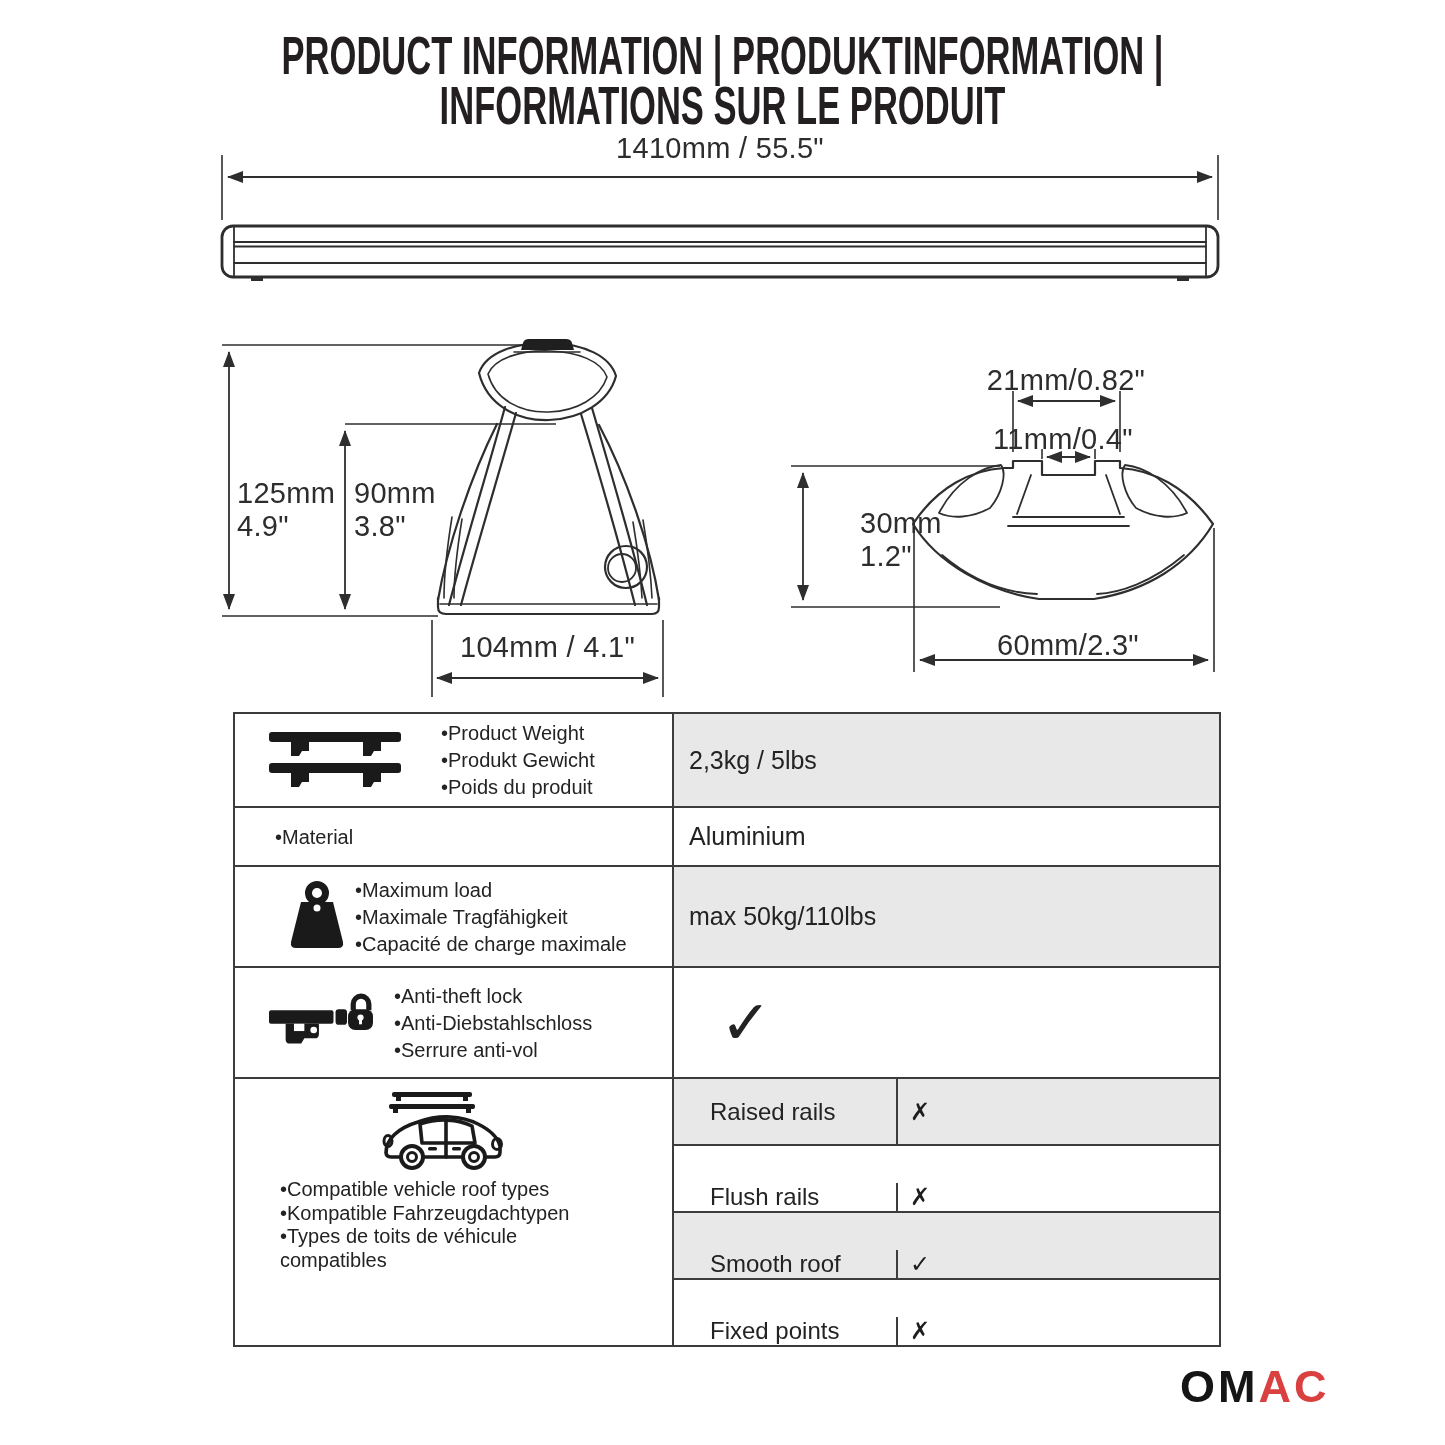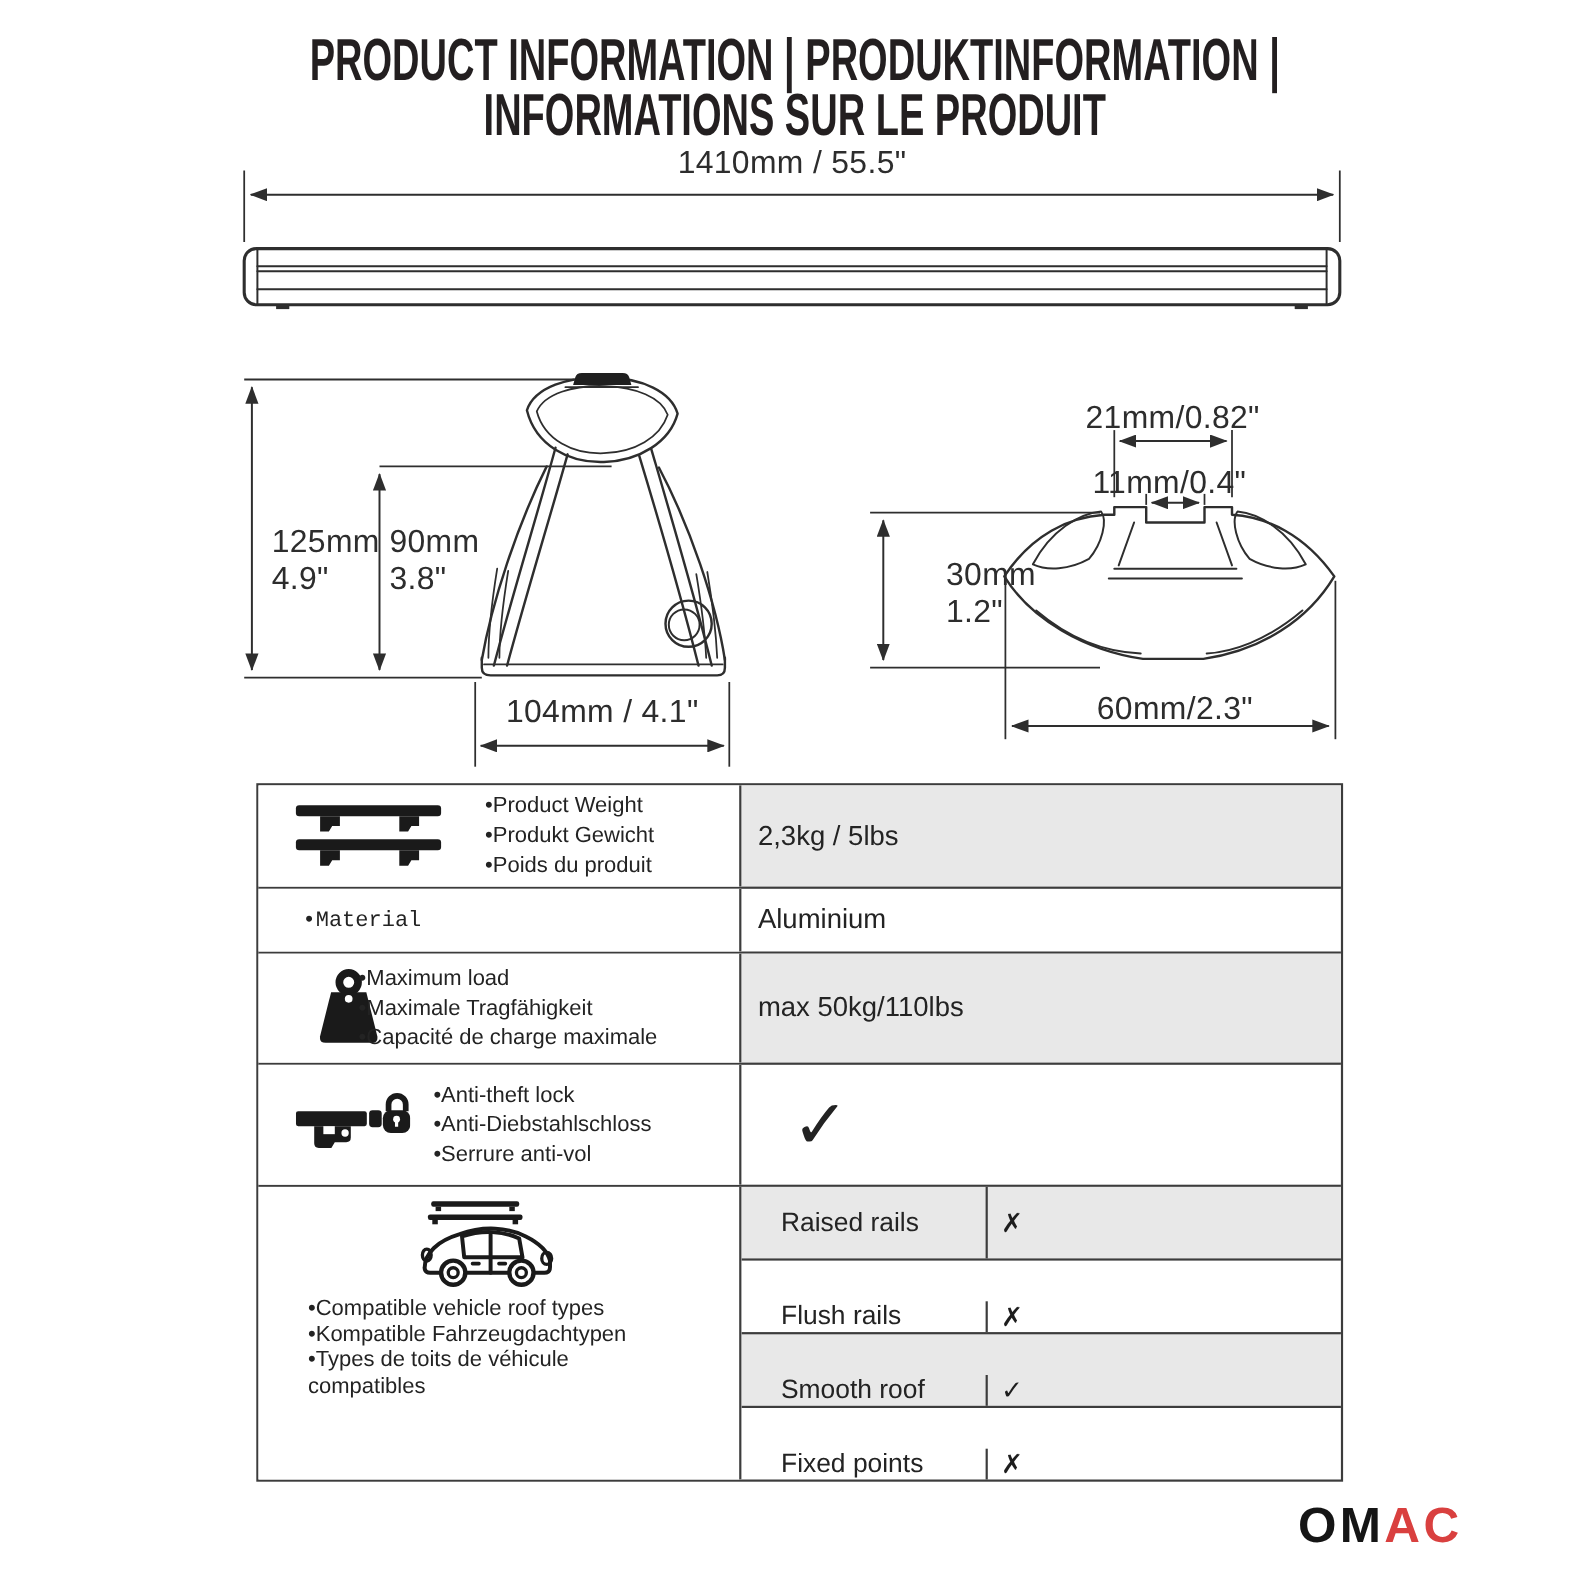--- a/index.html
+++ b/index.html
@@ -27,21 +27,21 @@
               border:2.5px solid #3c3c3c;display:flex;flex-direction:column;
               box-sizing:border-box;background:#fff;}
   .trow{display:flex;flex:none;}
   .trow + .trow{border-top:2.5px solid #3c3c3c;}
   .r1{height:92px;} .r2{height:57px;} .r3{height:99px;} .r4{height:109px;} .r5{flex:1;height:auto;}
   .lbl-cell{width:437px;flex:none;border-right:2px solid #3c3c3c;position:relative;background:#fff;}
   .val-cell{flex:1;display:flex;align-items:center;padding-left:15px;font-size:25px;color:#232323;}
   .shade{background:#e8e8e8;}
   .lines{position:absolute;top:50%;transform:translateY(-50%);font-size:20px;
          line-height:27px;color:#232323;white-space:nowrap;}
-  .l1{left:206px;} .l2{left:40px;font-family:Liberation Mono, monospace;} .l3{left:91px;} .l4{left:159px;}
+  .l1{left:206px;} .l2{left:40px;} .l3{left:120px;} .l4{left:159px;}
   .l5{left:45px;top:99px;transform:none;line-height:23.5px;}
   .icon{position:absolute;}
   .ic-crossbars{left:32px;top:15px;width:136px;height:62px;}
   .ic-weight{left:50px;top:11px;width:64px;height:76px;}
   .ic-lock{left:34px;top:20px;width:104px;height:57px;}
   .ic-car{left:143px;top:12px;width:128px;height:82px;}
   .bigcheck{font-size:62px;font-weight:700;padding-left:46px;
             font-family:"DejaVu Sans",sans-serif;}
   
   .roof{padding:0;flex-direction:column;align-items:stretch;}
@@ -140,21 +140,21 @@
       <line class="ext" x1="791" y1="607" x2="1000" y2="607"></line>
       <path class="dim" d="M803,473 V600"></path>
       <line class="ext" x1="914" y1="528" x2="914" y2="672"></line>
       <line class="ext" x1="1214" y1="528" x2="1214" y2="672"></line>
       <path class="dim" d="M920,660 H1208"></path>
     </g>
   </svg>
 
   <div class="dimlab center" style="left:460px;top:132px;width:520px;">1410mm / 55.5"</div>
 
-  <div class="dimlab" style="left:237px;top:477px;margin-left:10px;">
+  <div class="dimlab" style="left:237px;top:477px;">
     <div>125mm</div>
     <div>4.9"</div>
   </div>
   <div class="dimlab" style="left:354px;top:477px;">
     <div>90mm</div>
     <div>3.8"</div>
   </div>
   <div class="dimlab center" style="left:425px;top:631px;width:245px;">104mm / 4.1"</div>
 
   <div class="dimlab center" style="left:941px;top:364px;width:250px;">21mm/0.82"</div>

